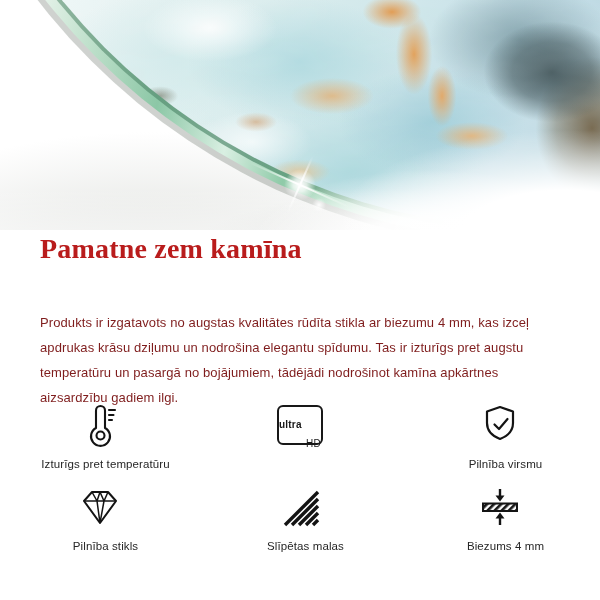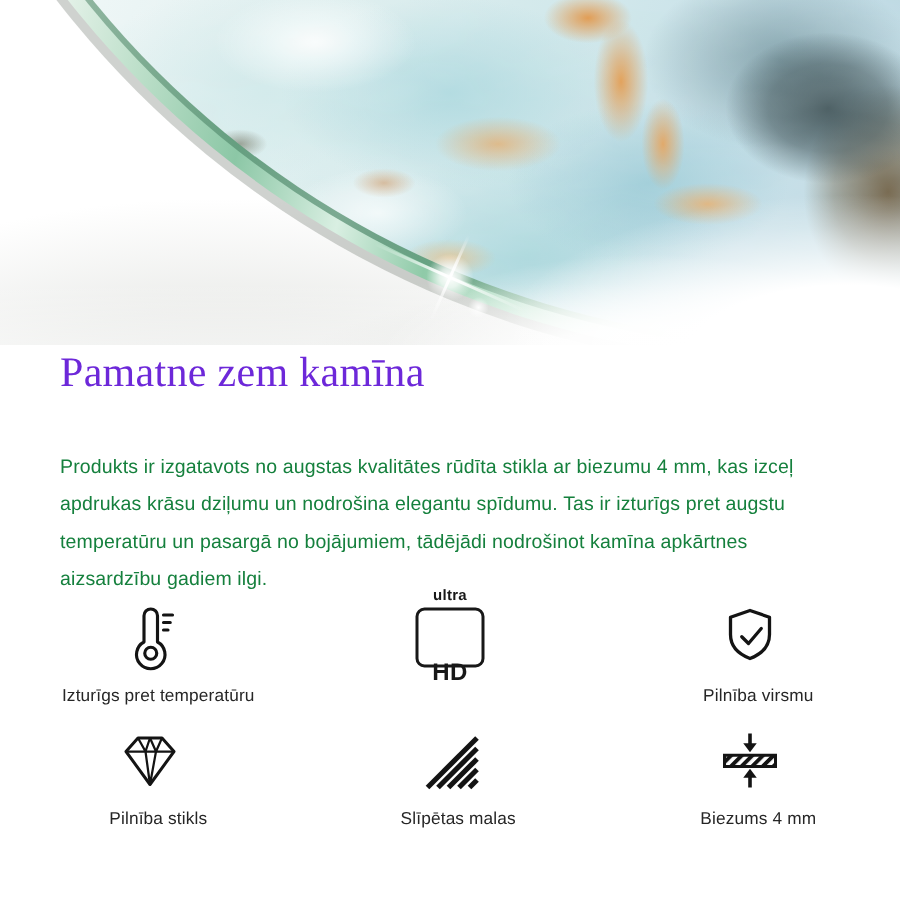--- a/index.html
+++ b/index.html
@@ -85,46 +85,46 @@
     position:absolute; left:54px; top:12px; width:2.2px; height:62px;
     background:linear-gradient(to bottom, rgba(255,255,255,0), #ffffff 48%, #ffffff 52%, rgba(255,255,255,0));
   }
   .sparkle-small {
     position:absolute; left:312px; top:198px; width:14px; height:14px; border-radius:50%;
     background:radial-gradient(circle, rgba(255,255,255,.95) 0%, rgba(255,255,255,0) 70%);
   }
 
   
   .headline {
-    position:absolute; left:40px; top:231px; color:#6d28d9;
+    position:absolute; left:40px; top:231px; color:#b91c1c;
     font-family:"Liberation Serif", "DejaVu Serif", serif;
-    font-size:28px; line-height:35px; font-weight:400; letter-spacing:.2px;
+    font-size:28px; line-height:35px; font-weight:700; letter-spacing:.2px;
   }
   .body-text {
-    position:absolute; left:40px; top:298px; width:528px;
-    color:#15803d; font-size:13px; line-height:25px; letter-spacing:.1px;
+    position:absolute; left:40px; top:310px; width:528px;
+    color:#7f1d1d; font-size:13px; line-height:25px; letter-spacing:.1px;
   }
 
   
   .features {
     position:absolute; left:0; top:398px; width:600px;
     display:grid; grid-template-columns:repeat(3, 200px); grid-auto-rows:82px;
   }
   .feature { display:flex; flex-direction:column; align-items:center; justify-content:flex-start; }
   .icon-box { height:54px; display:flex; align-items:center; justify-content:center; }
   .feature .label { margin-top:6px; font-size:11.5px; color:#262626; letter-spacing:.1px; text-align:center;padding-left:11px; }
   .feature svg { display:block; }
 
   .uhd-box {
     width:46px; height:40px; border:2.5px solid #181818; border-radius:6px;
-    display:flex; flex-direction:column; align-items:center; justify-content:center;
+    display:flex; flex-direction:row; align-items:center; justify-content:space-between;
     color:#181818; line-height:1;
   }
   .uhd-top { font-size:10px; font-weight:700; letter-spacing:.2px; margin-bottom:1px; }
-  .uhd-bottom { font-size:16px; font-weight:700; letter-spacing:.3px;margin-top:37px; }
+  .uhd-bottom { font-size:10px; font-weight:400; letter-spacing:.3px;margin-top:37px; }
 </style>
 </head>
 <body>
 
 <div class="stage">
 
   <div class="hero">
     <div class="hero-bg"></div>
     <div class="under-shadow"></div>
     <div class="glass-edge"></div>

